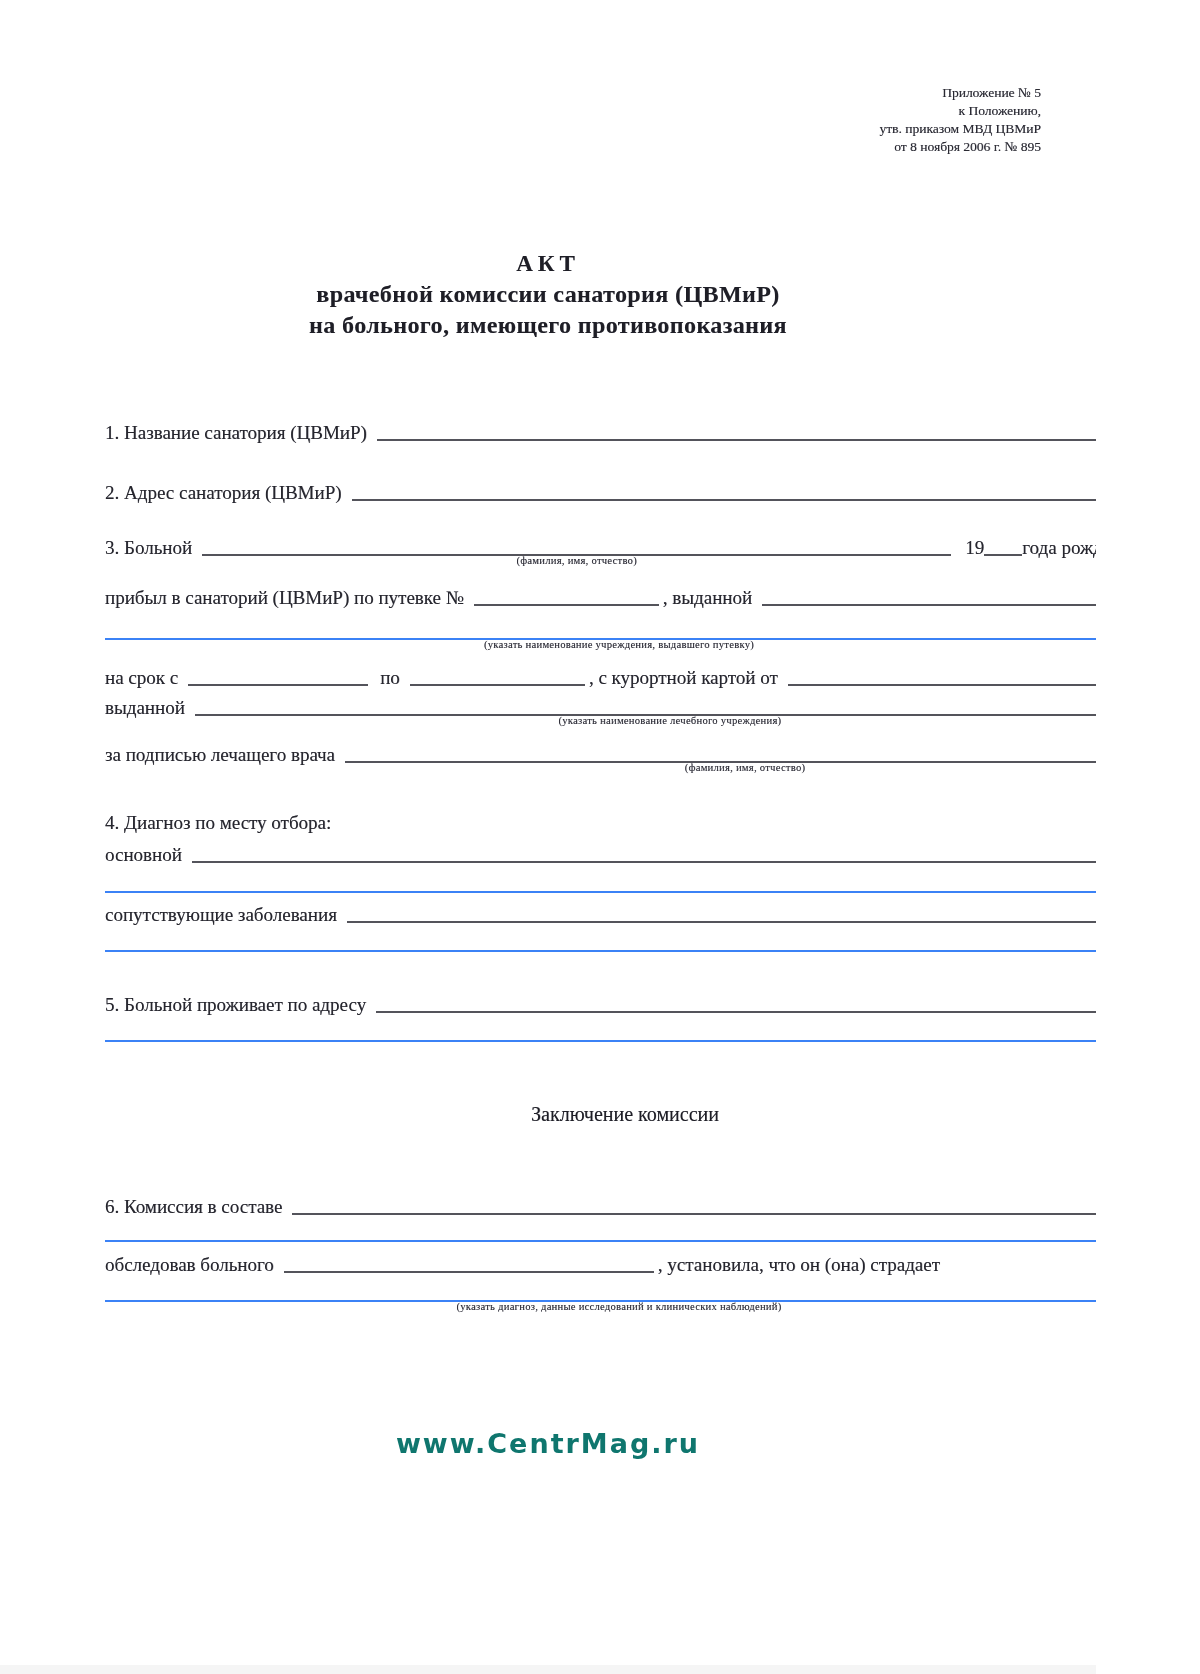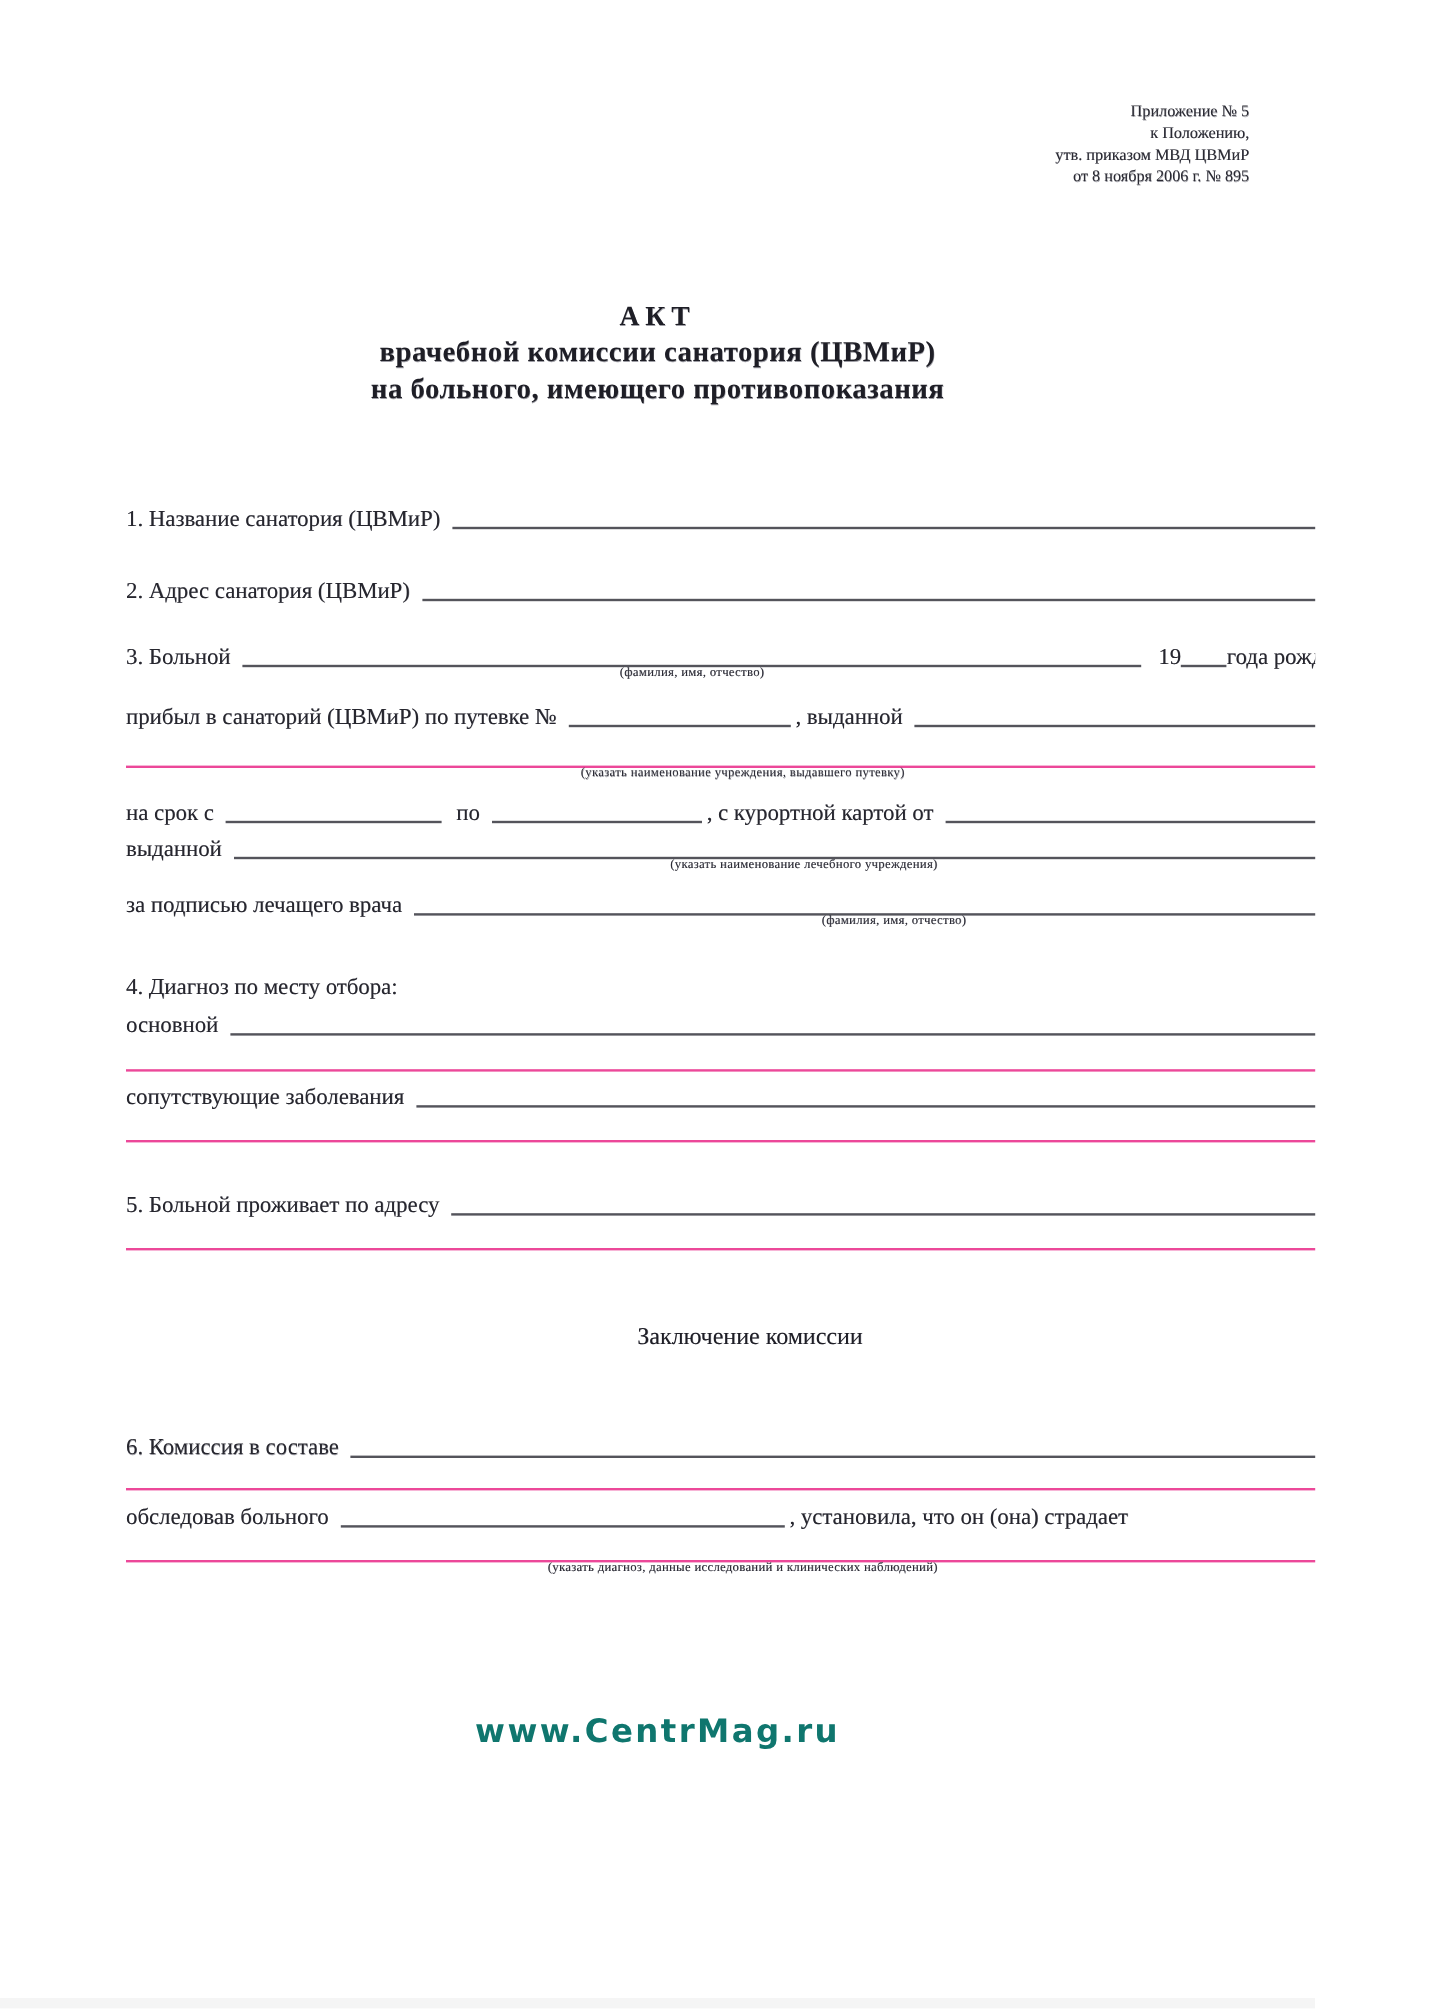--- a/index.html
+++ b/index.html
@@ -43,21 +43,21 @@
     flex:0 0 auto;
   }
   .grow{flex:1 1 auto;}
   .hint{
     position:absolute;top:100%;left:0;right:0;margin-top:1px;
     text-align:center;font-size:10.5px;letter-spacing:0.3px;
     color:#2c2c36;white-space:nowrap;
   }
   .fline{
     position:absolute;left:0;right:12px;height:0;
-    border-bottom:2px solid #ec4899;
+    border-bottom:2px solid #3b82f6;
   }
   .plain-label{position:absolute;left:0;font-size:19px;}
 
   .section-heading{
     position:absolute;left:0;right:0;
     text-align:center;font-weight:normal;font-size:20px;color:#1e1e26;
   }
 
   .watermark{
     position:absolute;left:0;right:0;top:1428px;

